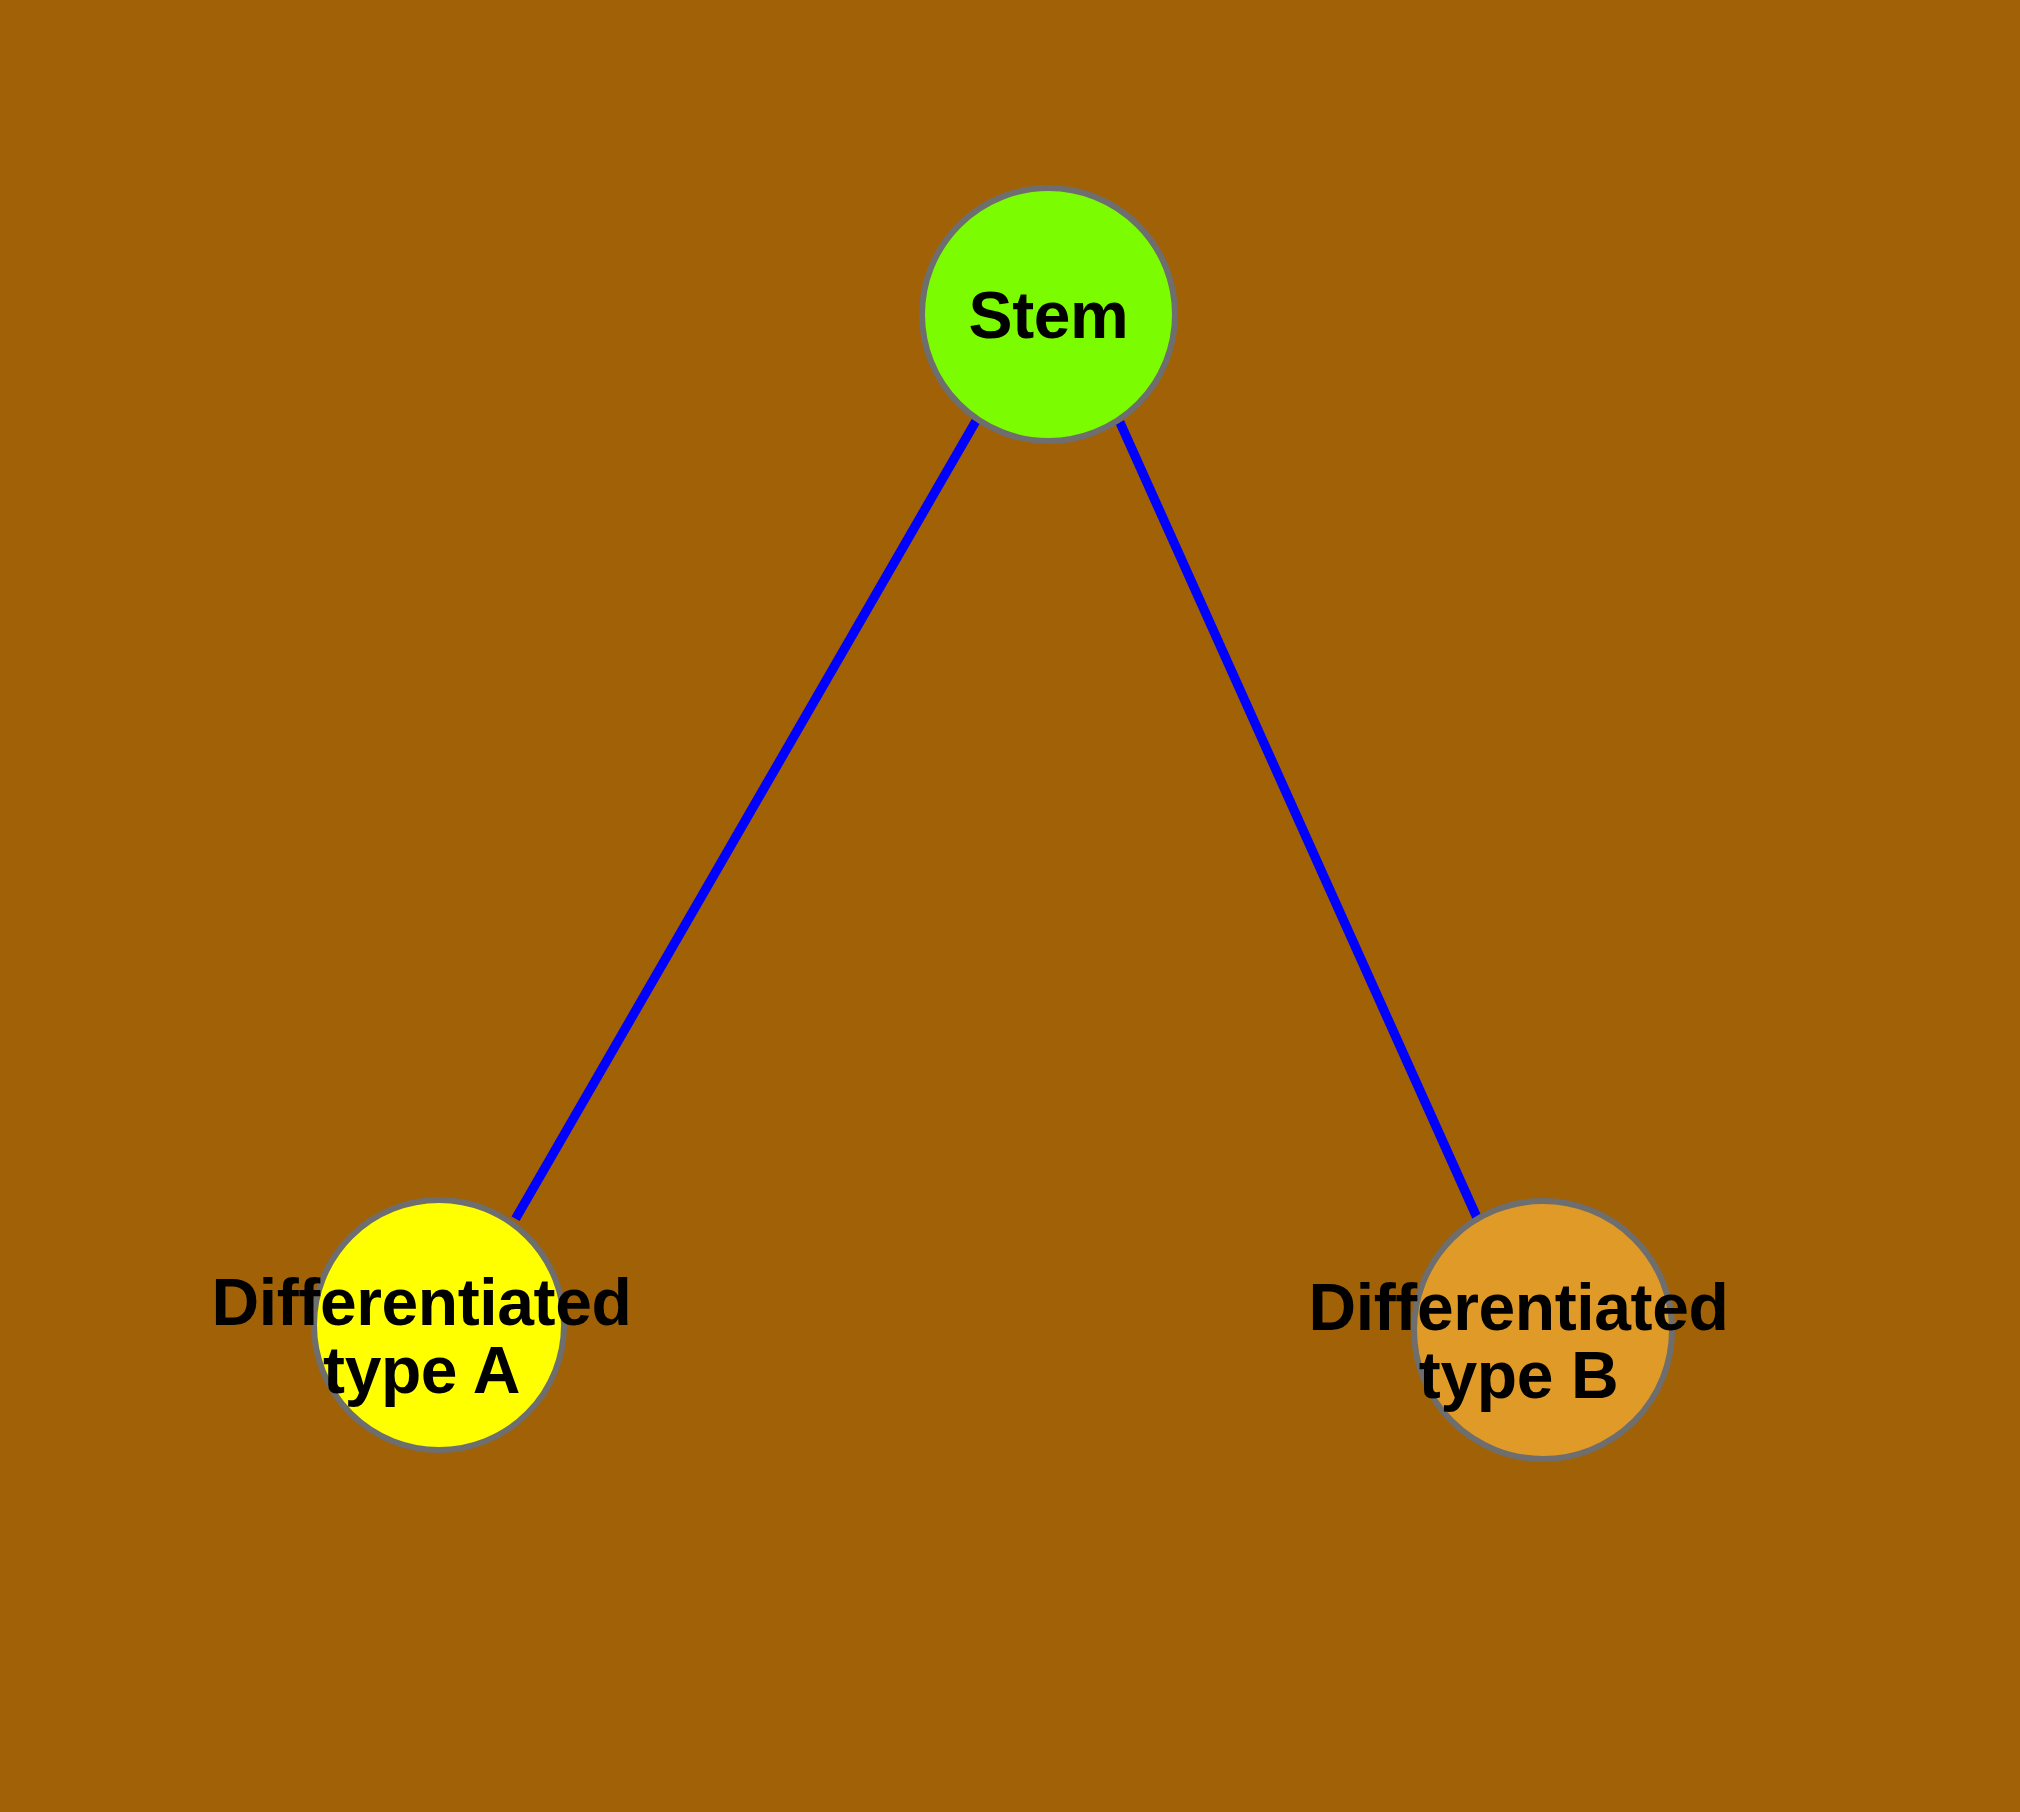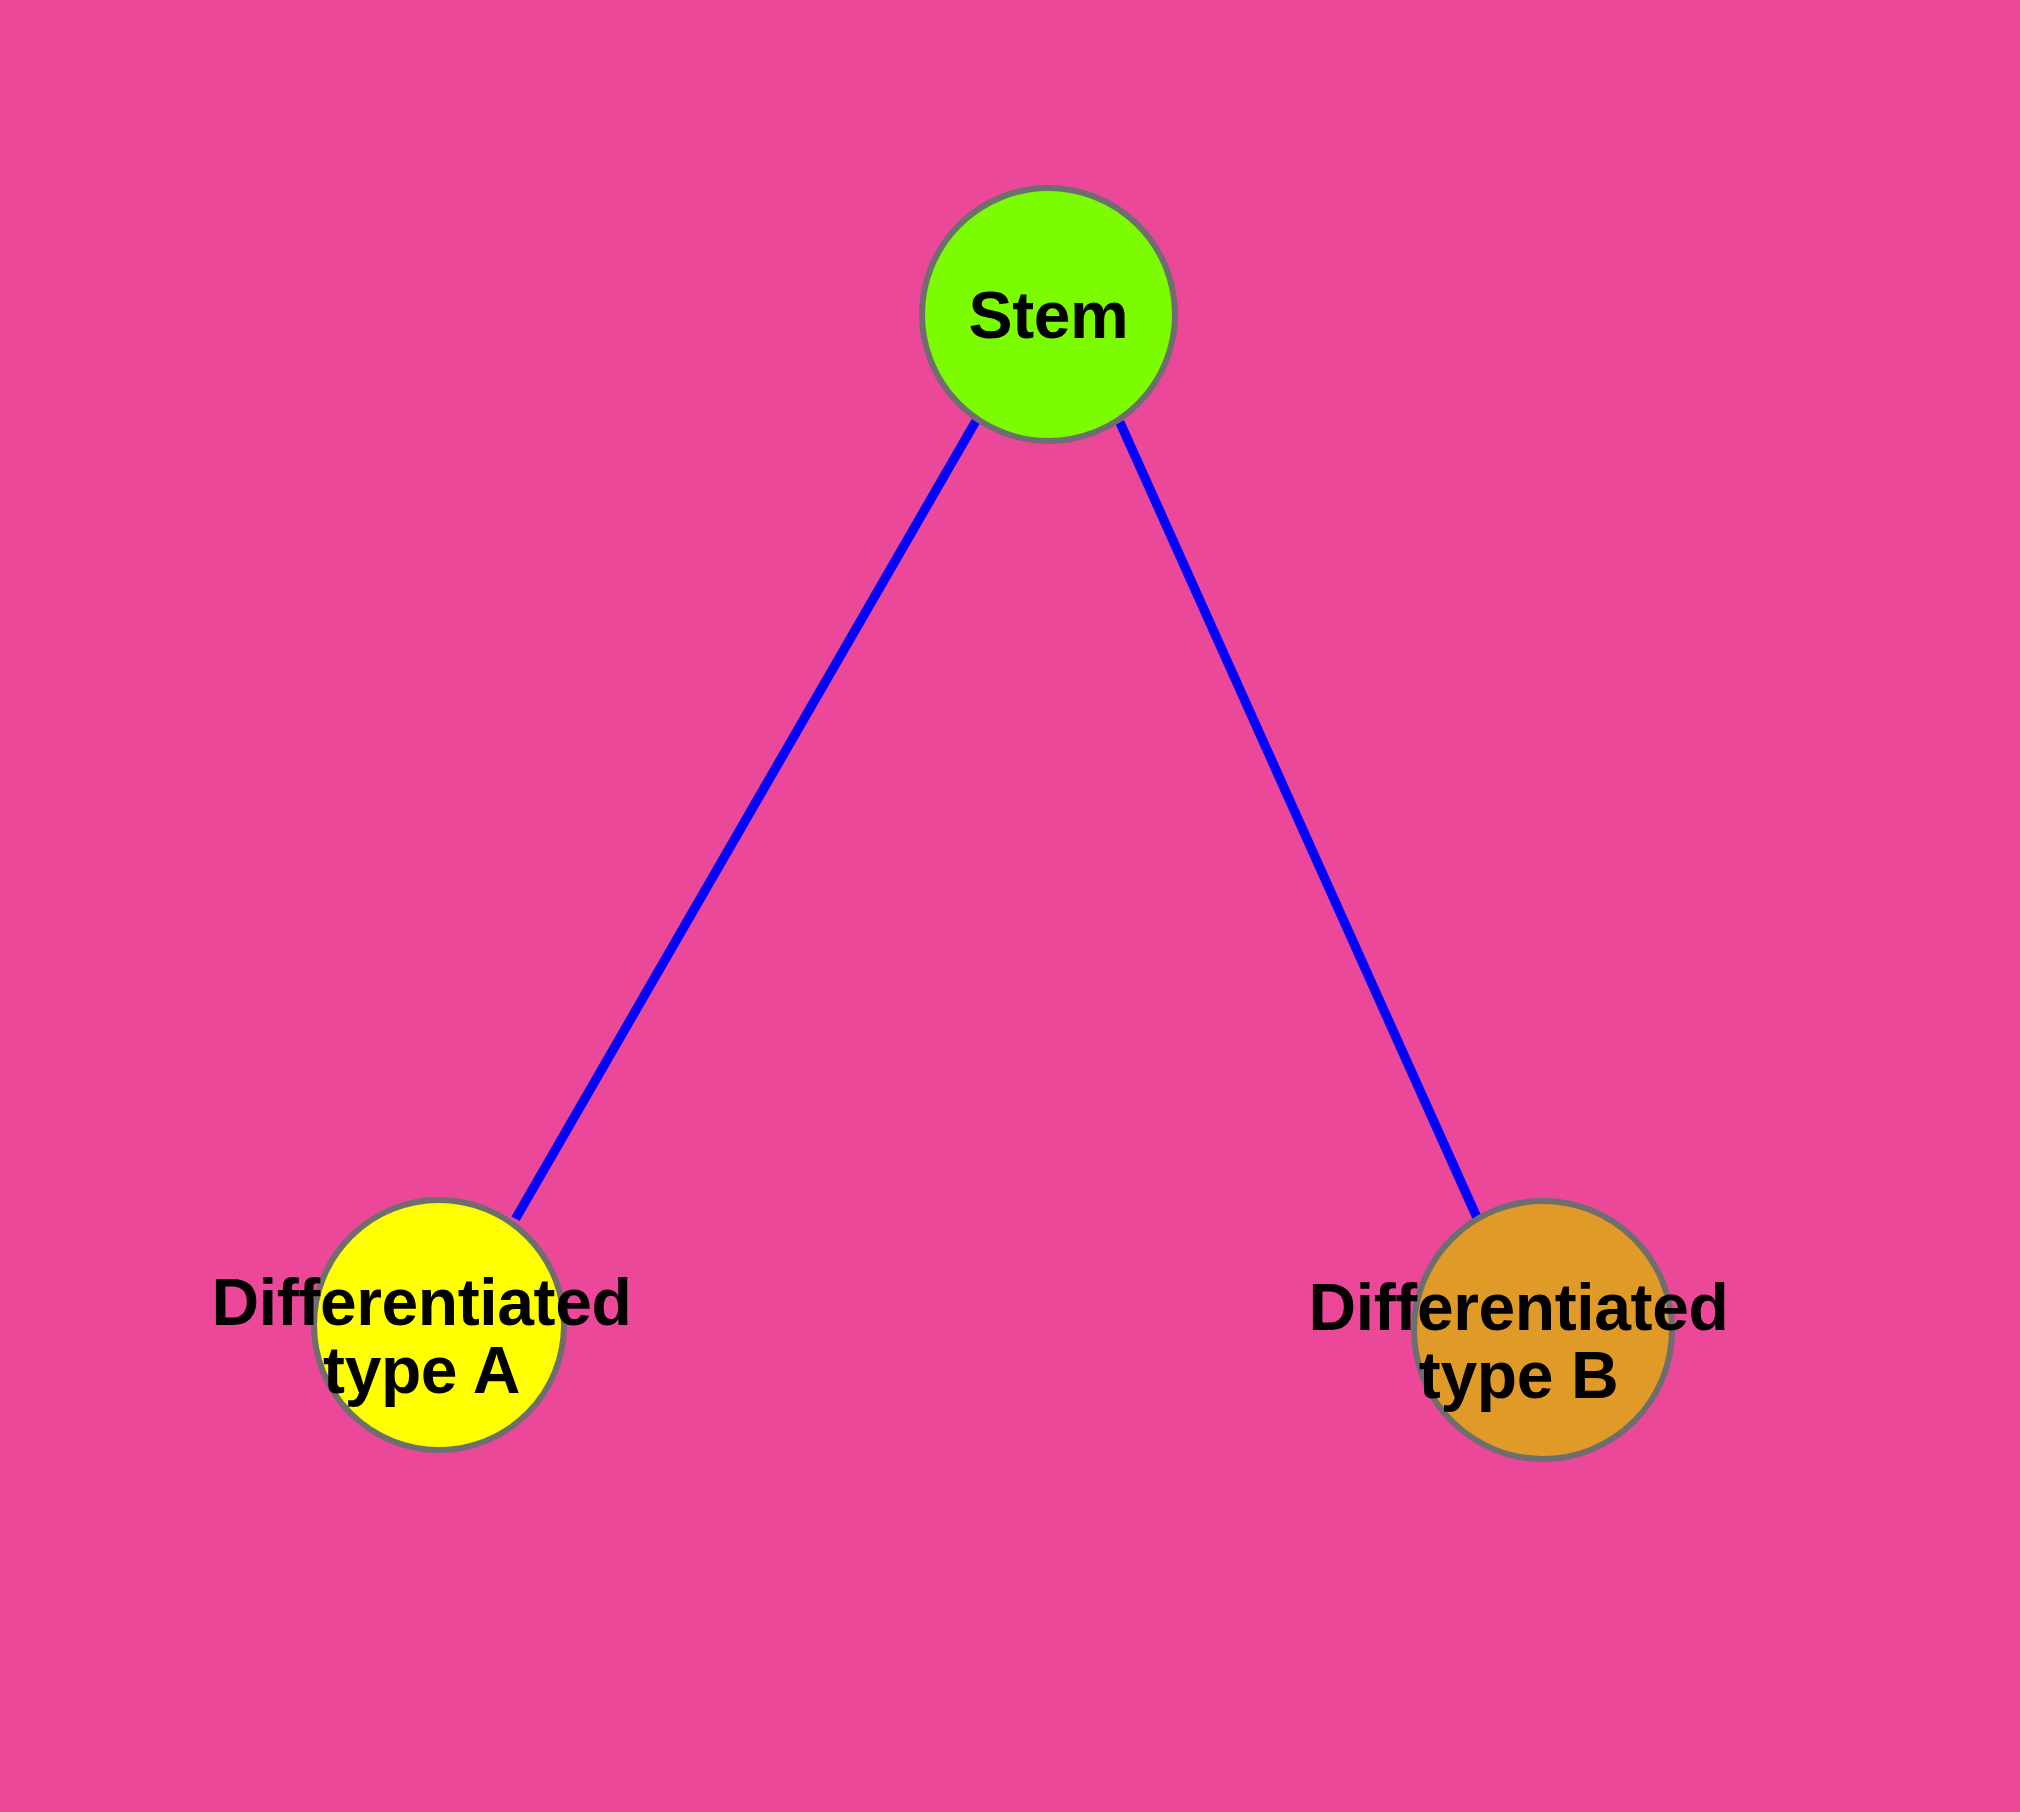--- a/index.html
+++ b/index.html
@@ -39,21 +39,21 @@
     line-height: 68px;
     letter-spacing: -0.4px;
     white-space: pre;
     pointer-events: none;
     font-family: "Liberation Sans", "DejaVu Sans", sans-serif;
   }
 </style>
 </head>
 <body style="background: rgb(204, 204, 251);">
 
-<div id="stage" style="width: 2021px; height: 1812px; background: #ec4899;">
+<div id="stage" style="width: 2021px; height: 1812px; background: #a16207;">
 
   <svg id="edge-layer" viewBox="0 0 2384 2138">
     <line x1="1151" y1="497" x2="608" y2="1438" stroke="#0000ff" stroke-width="11" stroke-linecap="butt"></line>
     <line x1="1321" y1="498" x2="1743" y2="1438" stroke="#0000ff" stroke-width="11" stroke-linecap="butt"></line>
   </svg>
 
   <div class="node" style="left: 919px; top: 185px; width: 259px; height: 259px; background: rgb(124, 252, 0); border-color: rgb(110, 110, 110); border-width: 6px;"></div>
   <div class="node" style="left: 311px; top: 1197px; width: 256px; height: 256px; background: rgb(255, 255, 0); border-color: rgb(110, 110, 110); border-width: 6px;"></div>
   <div class="node" style="left: 1411px; top: 1198px; width: 264px; height: 264px; background: rgb(224, 154, 40); border-color: rgb(110, 110, 110); border-width: 6px;"></div>
 

